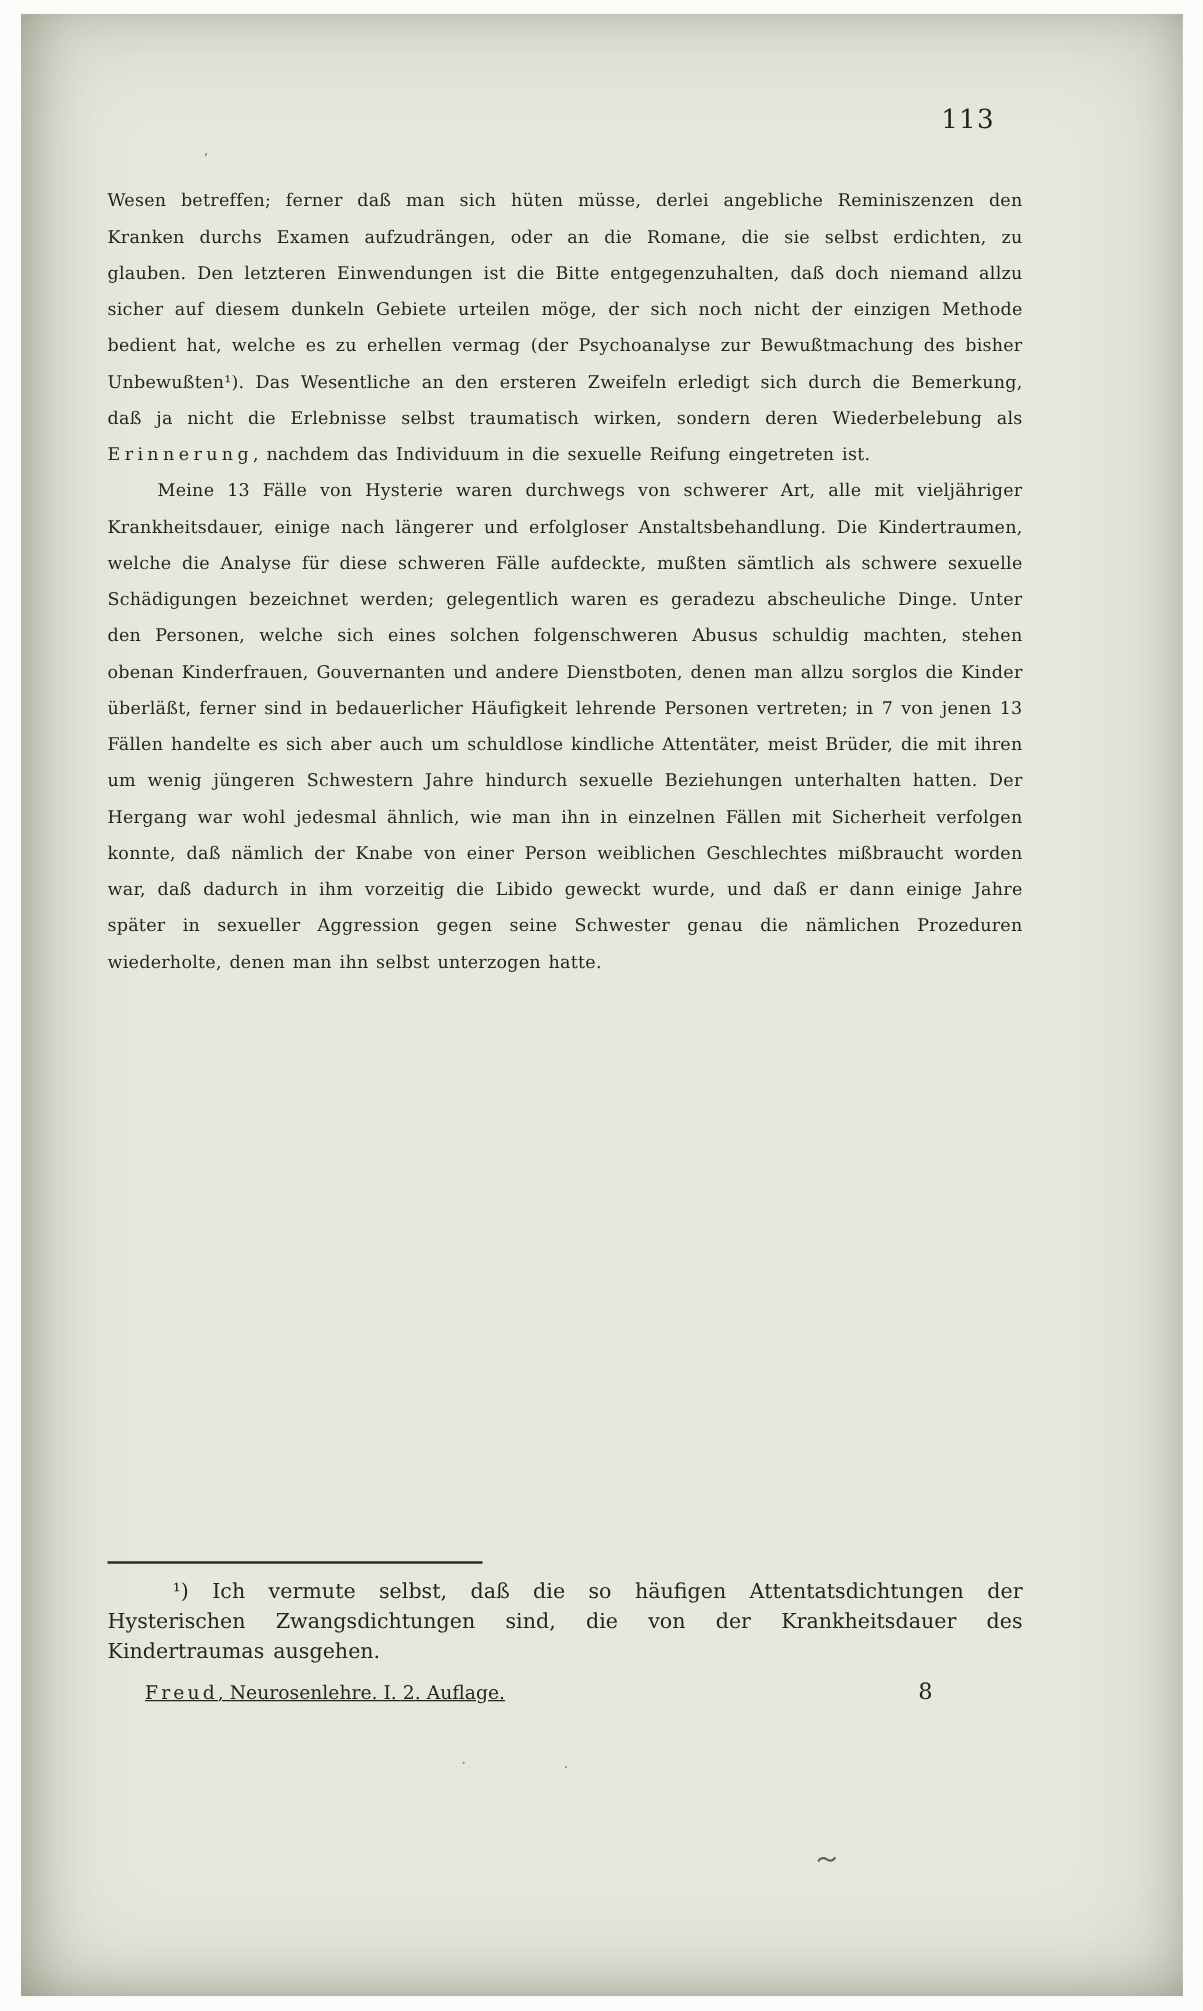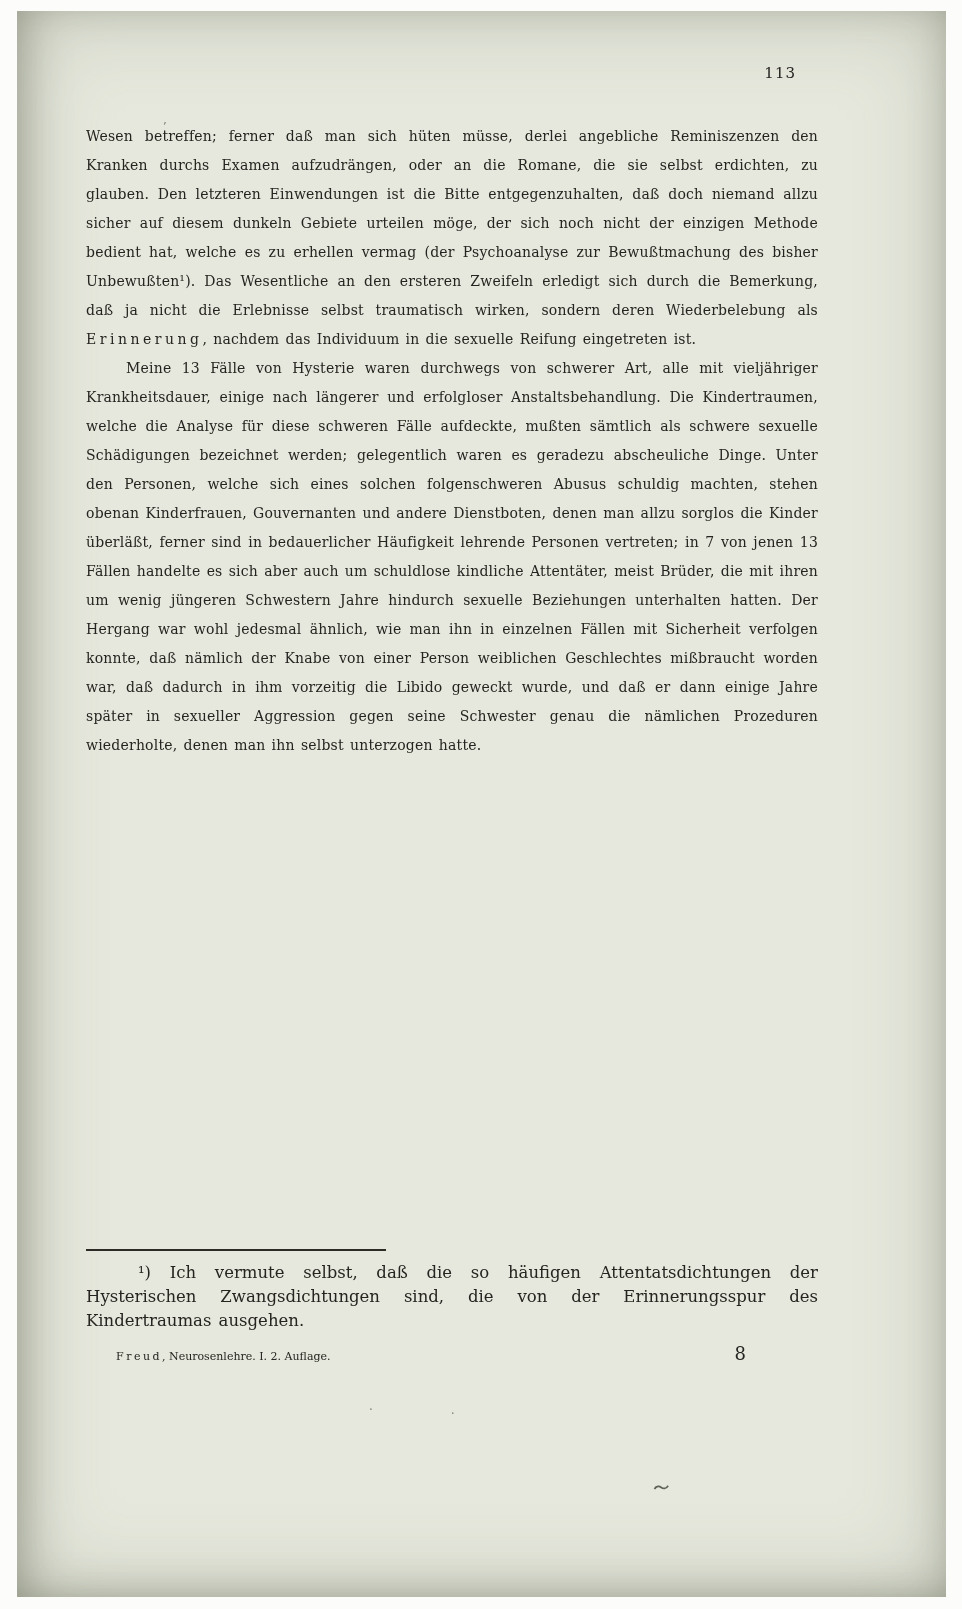--- a/index.html
+++ b/index.html
@@ -31,24 +31,24 @@
     color: var(--ink, #262420);
     font-family: "DejaVu Serif", "Liberation Serif", serif;
   }
   .content {
     position: absolute;
     left: 69px;
     top: 0;
     width: 732px;
   }
   .page-number {
-    margin-top: 53px;
+    margin-top: 72px;
     text-align: right;
     padding-right: 22px;
-    font-size: 15px;
+    font-size: 21px;
     letter-spacing: 1px;
   }
   .body-text {
     margin-top: 40px;
   }
   .para {
     margin: 0;
     font-size: 14px;
     line-height: 29px;
     text-align: justify;
@@ -84,21 +84,22 @@
   }
   .footer-line {
     display: flex;
     justify-content: space-between;
     align-items: baseline;
     margin-top: 10px;
     padding-left: 30px;
     padding-right: 72px;
   }
   .footer-imprint {
-    font-size: 11px;
+    font-size: 15px;
+    text-decoration: underline;
   }
   .footer-imprint .spaced {
     letter-spacing: 2.5px;
   }
   .signature-mark {
     font-size: 18px;
   }
   
   .ink-speck {
     position: absolute;
@@ -144,21 +145,21 @@
 
       <div class="body-text">
 
       <p class="para"><span>Wesen betreffen; ferner daß man sich hüten müsse, derlei angebliche Reminiszenzen den Kranken durchs Examen aufzudrängen, oder an die Romane, die sie selbst erdichten, zu glauben. Den letzteren Einwendungen ist die Bitte entgegenzuhalten, daß doch niemand allzu sicher auf diesem dunkeln Gebiete urteilen möge, der sich noch nicht der einzigen Methode bedient hat, welche es zu erhellen vermag (der Psychoanalyse zur Bewußtmachung des bisher Unbewußten¹). Das Wesentliche an den ersteren Zweifeln erledigt sich durch die Bemerkung, daß ja nicht die Erlebnisse selbst traumatisch wirken, sondern deren Wiederbelebung als </span><span class="spaced">Erinnerung</span><span>, nachdem das Individuum in die sexuelle Reifung eingetreten ist.</span></p>
           <p class="para indent"><span>Meine 13 Fälle von Hysterie waren durchwegs von schwerer Art, alle mit vieljähriger Krankheitsdauer, einige nach längerer und erfolgloser Anstaltsbehandlung. Die Kindertraumen, welche die Analyse für diese schweren Fälle aufdeckte, mußten sämtlich als schwere sexuelle Schädigungen bezeichnet werden; gelegentlich waren es geradezu abscheuliche Dinge. Unter den Personen, welche sich eines solchen folgenschweren Abusus schuldig machten, stehen obenan Kinderfrauen, Gouvernanten und andere Dienstboten, denen man allzu sorglos die Kinder überläßt, ferner sind in bedauerlicher Häufigkeit lehrende Personen vertreten; in 7 von jenen 13 Fällen handelte es sich aber auch um schuldlose kindliche Attentäter, meist Brüder, die mit ihren um wenig jüngeren Schwestern Jahre hindurch sexuelle Beziehungen unterhalten hatten. Der Hergang war wohl jedesmal ähnlich, wie man ihn in einzelnen Fällen mit Sicherheit verfolgen konnte, daß nämlich der Knabe von einer Person weiblichen Geschlechtes mißbraucht worden war, daß dadurch in ihm vorzeitig die Libido geweckt wurde, und daß er dann einige Jahre später in sexueller Aggression gegen seine Schwester genau die nämlichen Prozeduren wiederholte, denen man ihn selbst unterzogen hatte.</span></p>
         </div>
     </div>
 
     <div class="footnote-block">
       <div class="footnote-rule"></div>
-      <p class="footnote-text">¹) Ich vermute selbst, daß die so häufigen Attentatsdichtungen der Hysterischen Zwangsdichtungen sind, die von der Erinnerungsspur des Kindertraumas ausgehen.</p>
+      <p class="footnote-text">¹) Ich vermute selbst, daß die so häufigen Attentatsdichtungen der Hysterischen Zwangsdichtungen sind, die von der Krankheitsdauer des Kindertraumas ausgehen.</p>
 
       <div class="footer-line">
         <span class="footer-imprint"><span class="spaced">Freud</span><span>, Neurosenlehre. I. 2. Auflage.</span></span>
         <span class="signature-mark">8</span>
       </div>
     </div>
 
     <span class="ink-dots">·․</span>
     <span class="ink-squiggle">〜</span>
 

